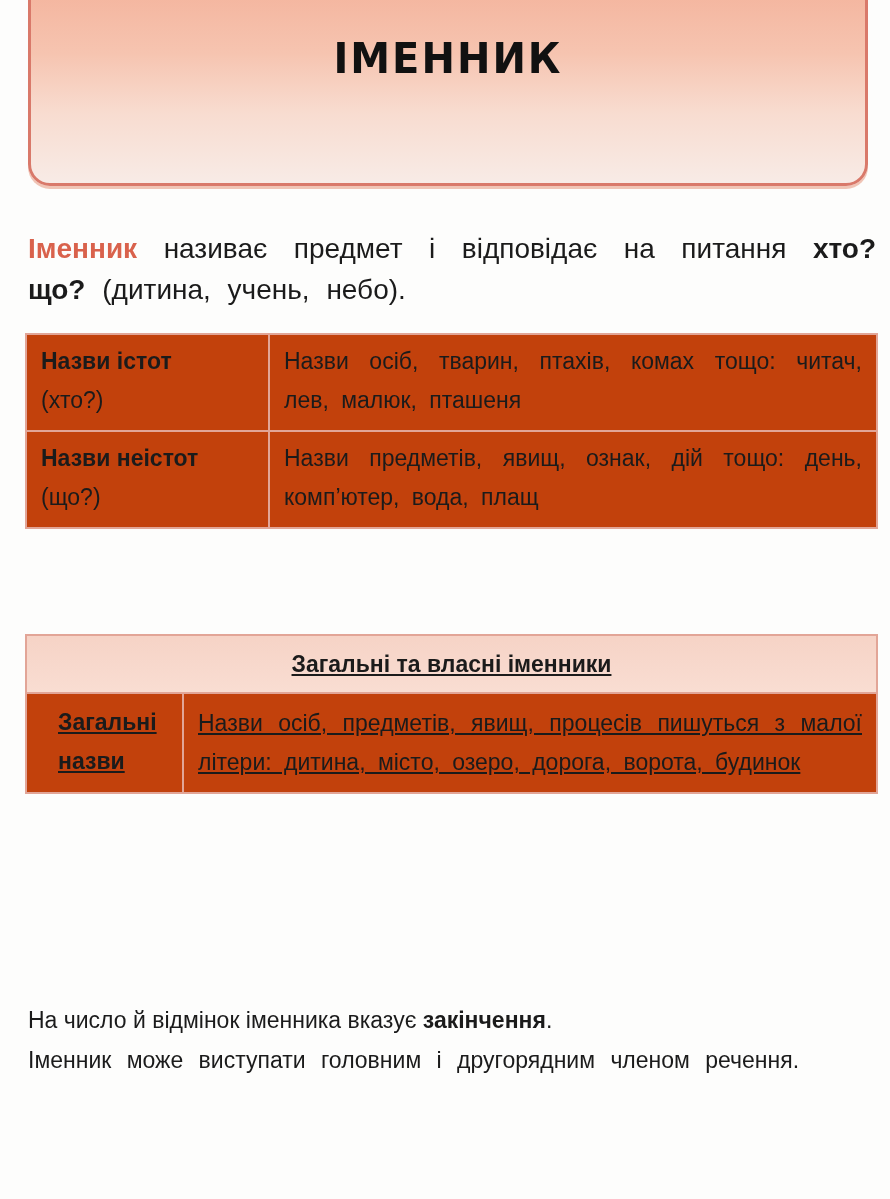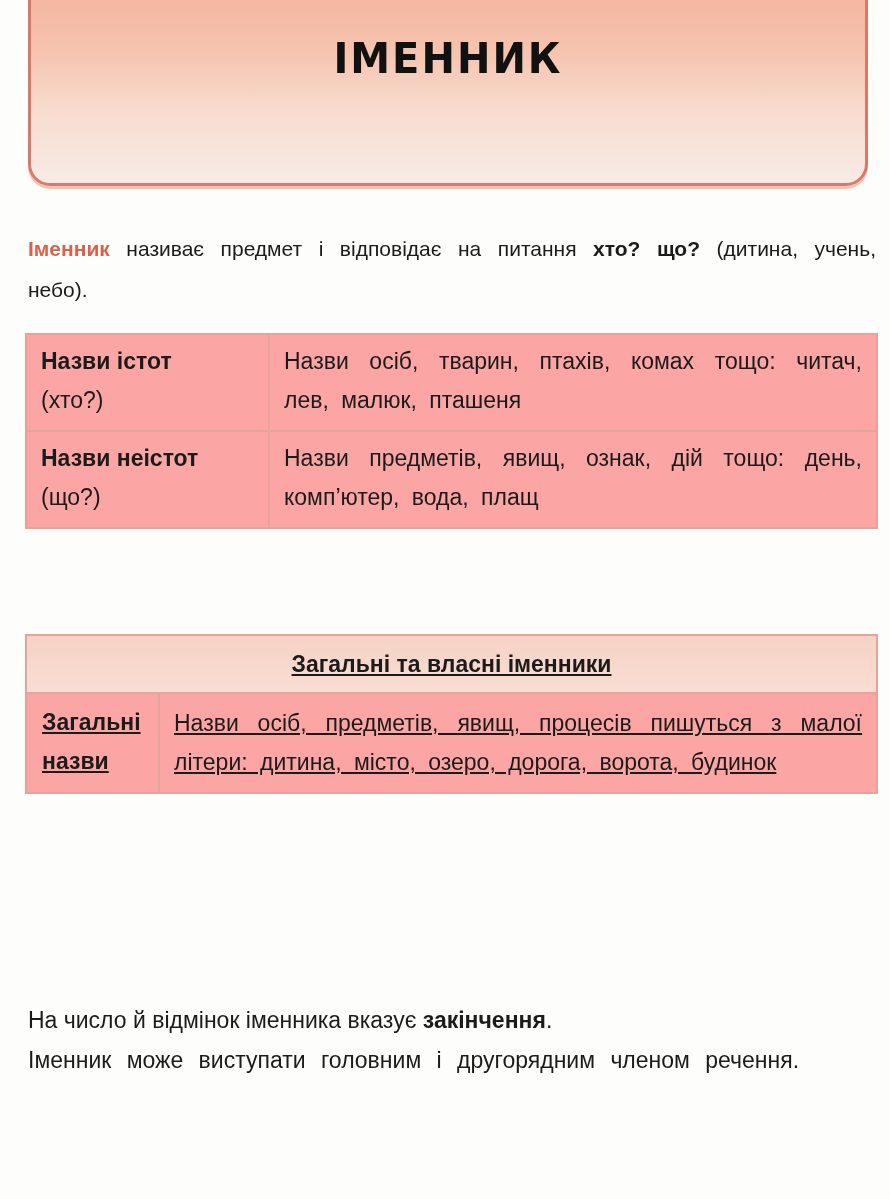--- a/index.html
+++ b/index.html
@@ -15,47 +15,47 @@
     }
     .title {
       position: absolute; left: 0; right: 0; top: 52px; text-align: center;
       font-family: "DejaVu Sans", sans-serif; font-weight: 900; font-size: 40px;
       letter-spacing: 2px; color: #111;
       transform: scaleY(1.05);
     }
 
     .intro {
       position: absolute; left: 28px; top: 228px; width: 848px;
-      font-size: 21px; line-height: 41px; text-align: justify;
+      font-size: 28px; line-height: 41px; text-align: justify;
       font-family: "Liberation Sans", sans-serif;
     }
     .intro .accent { color: #d9624c; font-weight: bold; }
     .intro b { font-weight: bold; }
     .word-gap { word-spacing: 9px; }
 
     table.rules {
       position: absolute; left: 25px; border-collapse: collapse;
       width: 853px; font-size: 23px; line-height: 39px;
       font-family: "Liberation Sans", sans-serif;
     }
     table.rules td, table.rules th {
       border: 2px solid #e2a597;
     }
     table.rules th {
       background: linear-gradient(180deg, #f6d3c6 0%, #f9ddd2 100%);
       font-weight: bold; text-align: center; height: 58px; font-size: 23px;
     }
-    table.rules td { background: #fca5a5; vertical-align: top; padding: 7px 14px 10px 14px; }
+    table.rules td { background: #c2410c; vertical-align: top; padding: 7px 14px 10px 14px; }
     table.rules td.label { font-weight: bold; }
     table.rules td.label .sub { font-weight: normal; display: block; }
     table.rules td.desc { text-align: justify; word-spacing: 6px; }
     .t1 { top: 333px; }
     .t1 td.label { width: 243px; }
     .t2 { top: 634px; text-decoration: underline; }
-    .t2 td.label { width: 133px; vertical-align: middle; padding-left: 15px; }
+    .t2 td.label { width: 157px; vertical-align: middle; padding-left: 31px; }
     .t2 td.desc { padding-top: 10px; }
 
     .outro {
       position: absolute; left: 28px; top: 1000px; width: 850px;
       font-size: 23px; line-height: 40px; text-align: justify;
       font-family: "Liberation Sans", sans-serif;
     }
     .outro p { margin: 0; }
     .outro b { font-weight: bold; }
     .spread { word-spacing: 14px; }

